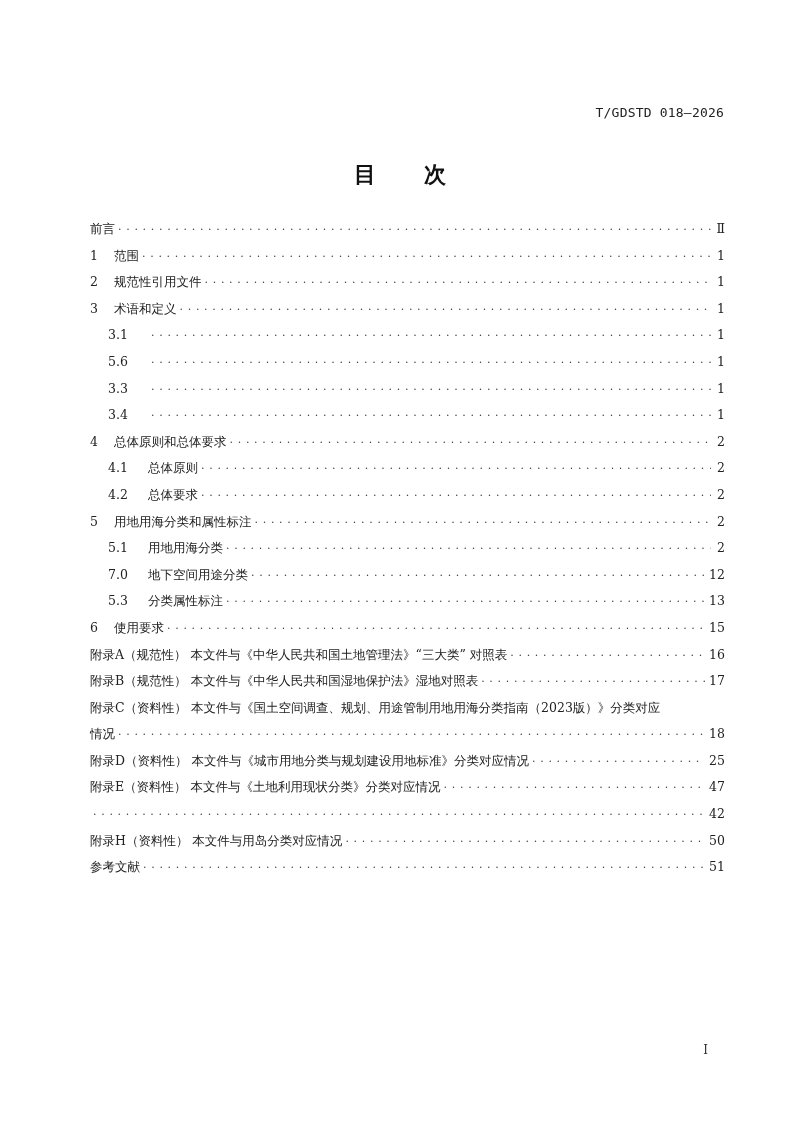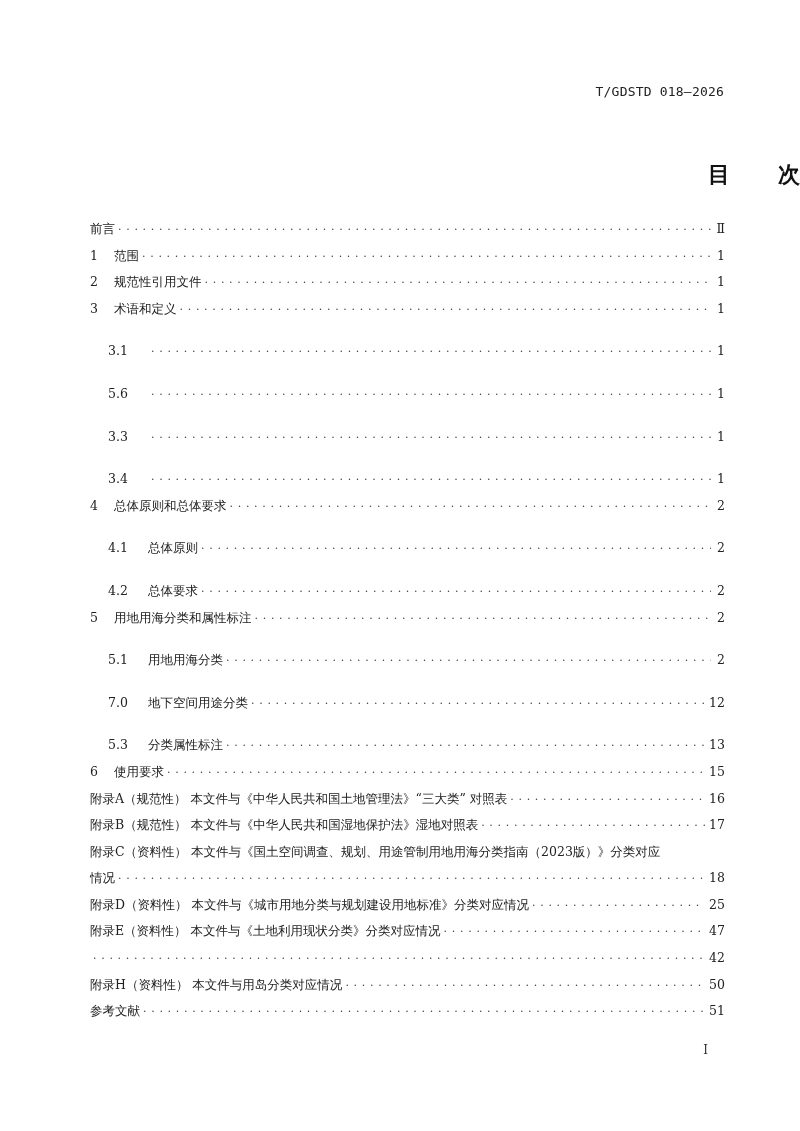--- a/index.html
+++ b/index.html
@@ -1,26 +1,26 @@
 <!DOCTYPE html>
 <html><head>
   <meta charset="utf-8">
   <style>
     html, body { margin: 0; padding: 0; background: #ffffff; }
     body { width: 800px; height: 1131px; position: relative; overflow: hidden;
       font-family: "DejaVu Serif", "Liberation Serif", serif; color: #222222; }
-    .doc-code { position: absolute; top: 84px; right: 76px; font-family: "DejaVu Sans Mono", "Liberation Mono", monospace;
+    .doc-code { position: absolute; top: 105px; right: 76px; font-family: "DejaVu Sans Mono", "Liberation Mono", monospace;
       font-size: 13px; letter-spacing: 0.2px; color: #222; }
-    .title { position: absolute; top: 160px; left: 0; width: 800px; text-align: right;
+    .title { position: absolute; top: 160px; left: 0; width: 800px; text-align: center;
       font-family: "DejaVu Sans", "Liberation Sans", sans-serif; font-size: 22px; font-weight: bold; color: #111; }
     .title span { display: inline-block; }
     .title .gap { width: 48px; }
     .toc { position: absolute; top: 221px; left: 90px; width: 635px; }
     .toc-row { position: relative; height: 26.6px; display: flex; font-size: 12.5px; white-space: nowrap; }
-    .toc-row.lvl2 { padding-left: 18px; margin-top: 16px; }
+    .toc-row.lvl2 { padding-left: 18px; }
     .toc-row .num { display: inline-block; min-width: 16px; margin-right: 8px; }
     .toc-row.lvl2 .num { min-width: 26px; margin-right: 14px; }
     .toc-row .label { flex: 0 0 auto; }
     .toc-row .leader { flex: 1 1 auto; overflow: hidden; margin: 0 4px 0 3px; position: relative; height: 14px; }
     .toc-row .leader::before { content: ". . . . . . . . . . . . . . . . . . . . . . . . . . . . . . . . . . . . . . . . . . . . . . . . . . . . . . . . . . . . . . . . . . . . . . . . . . . . . . . . . . . . . . . . . . . . . . . . . . . . . . . . . . . . . . . . . . . . . . . . . ";
       position: absolute; left: 0; top: -1px; font-size: 11px; letter-spacing: 0.6px; color: #444; white-space: nowrap; }
     .toc-row .page { flex: 0 0 auto; min-width: 10px; text-align: right; }
     .page-footer { position: absolute; top: 1043px; right: 92px; font-size: 12px; color: #333; }
   </style>
 </head>

